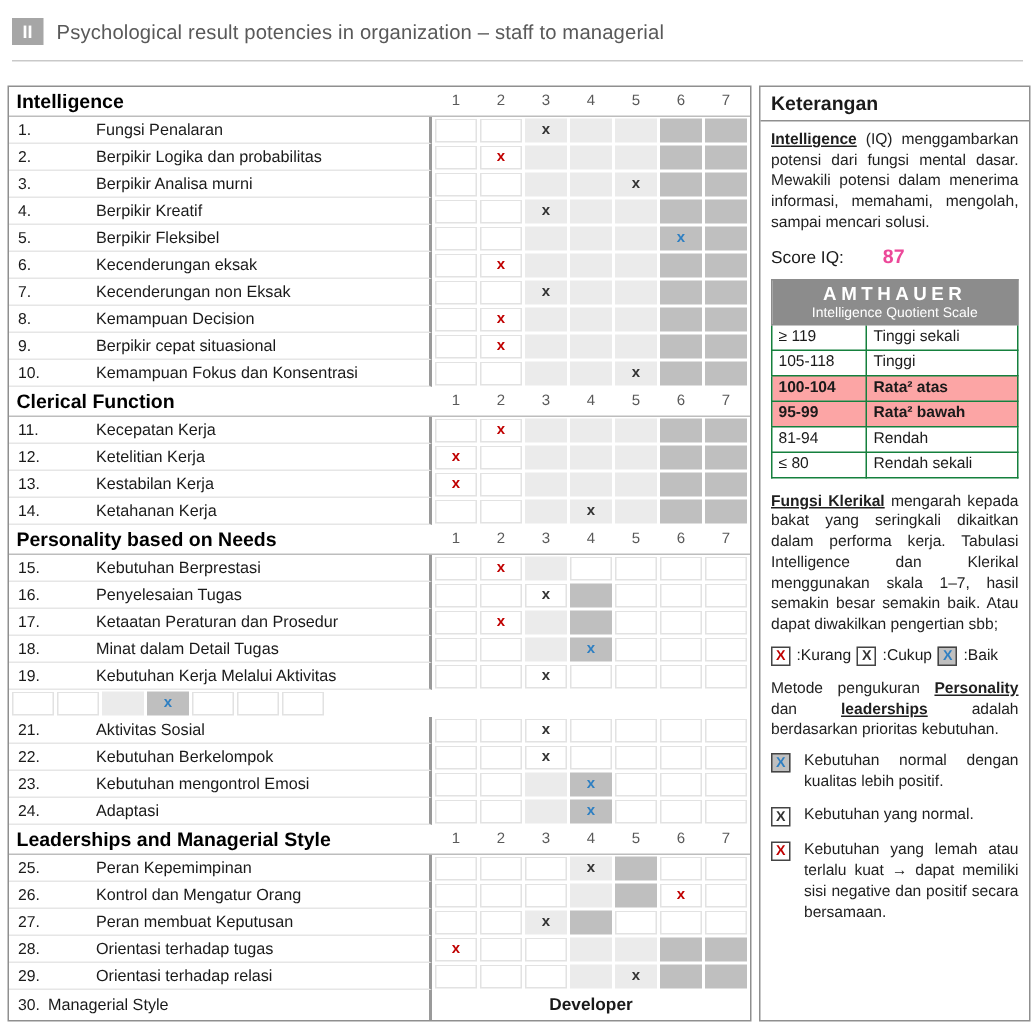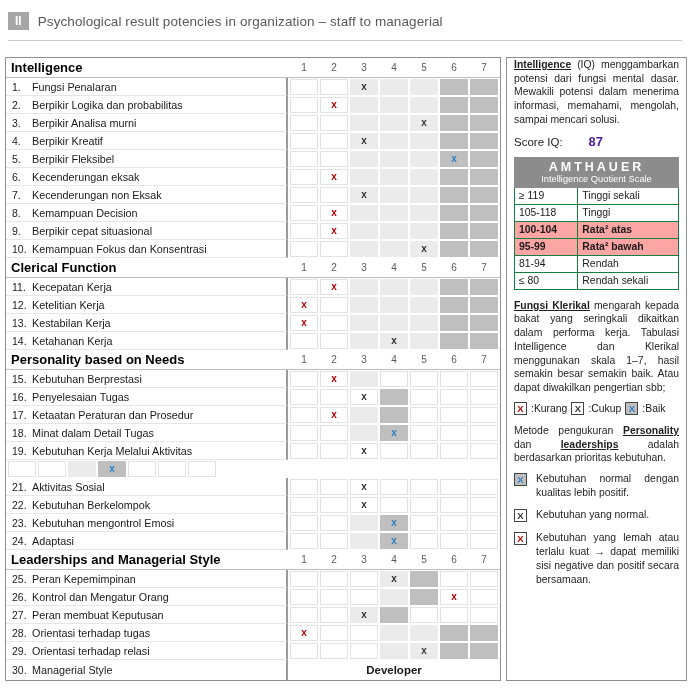--- a/index.html
+++ b/index.html
@@ -14,41 +14,41 @@
 
   
   .left-table { position:absolute; left:5px; top:57px; width:496px; height:624px; border:1.5px solid #8f8f8f; background:#fff; }
   .sec-head { display:flex; height:20px; align-items:center; border-bottom:1px solid #bdbdbd; }
   .sec-title { flex:1; font-size:13px; font-weight:bold; padding-left:5px; color:#000; white-space:nowrap; }
   .col-nums { width:212px; display:grid; grid-template-columns:repeat(7,28px); gap:2px; padding:0 2px; }
   .col-nums span { text-align:center; font-size:10px; color:#595959; }
   .row { display:flex; height:18px; }
   .row-label { flex:1; display:flex; align-items:center; border-bottom:1px solid #e6e6e6; border-right:2px solid #9a9a9a; overflow:hidden; }
   .row-label .no { width:26px; padding-left:6px; font-size:10.5px; flex:none; }
-  .row-label .lbl { font-size:10.8px; white-space:nowrap; }
+  .row-label .lbl { font-size:10.8px; white-space:nowrap;margin-left:32px; }
   .row-grid { width:212px; display:grid; grid-template-columns:repeat(7,28px); gap:2px; padding:1px 2px; }
   .cell { height:16px; display:flex; align-items:center; justify-content:center; }
   .c-w { background:#fff; box-shadow:inset 0 0 0 1px #e2e2e2; }
   .c-l { background:#ebebeb; }
   .c-m { background:#bfbfbf; }
   .mark { font-size:10px; font-weight:bold; line-height:1; }
   .m-red { color:#c00000; } .m-black { color:#333333; } .m-blue { color:#2e7fc2; }
   .dev-row { display:flex; height:20px; }
   .dev-label { flex:1; display:flex; align-items:center; border-right:2px solid #9a9a9a; }
   .dev-label .no { width:26px; padding-left:6px; font-size:10.5px; }
   .dev-label .lbl { font-size:10.8px; font-weight:normal; }
   .dev-value { width:212px; display:flex; align-items:center; justify-content:center; font-size:11.5px; font-weight:bold; }
 
   
   .keterangan { position:absolute; left:506px; top:57px; width:181px; height:624px; border:1.5px solid #8f8f8f; padding:0 7px 4px 7px; background:#fff; }
   .ket-title { font-size:13px; font-weight:bold; padding:3px 0 4px 0; border-bottom:1.5px solid #8f8f8f; margin:0 -7px 6px -7px; padding-left:7px; }
   .ket-para { font-size:10.4px; line-height:1.32; text-align:justify; color:#1f1f1f; margin-bottom:7px; }
   .bu { font-weight:bold; text-decoration:underline; }
   .score-line { font-size:11.5px; margin:4px 0 8px 0; display:flex; align-items:baseline; }
-  .score-val { color:#4c1d95; font-weight:bold; font-size:13px; margin-left:26px; }
+  .score-val { color:#ec4899; font-weight:bold; font-size:13px; margin-left:26px; }
   .amt { width:100%; border-collapse:collapse; margin-bottom:9px; }
   .amt th { background:#8c8c8c; color:#fff; border:1px solid #8c8c8c; padding:2px 0 3px 0; }
   .amt-title { font-size:12.5px; font-weight:bold; letter-spacing:3px; display:block; }
   .amt-sub { font-size:9.3px; font-weight:normal; display:block; }
   .amt td { border:1px solid #15803d; font-size:10.4px; padding:2.5px 4px; }
   .amt tr.bold td { background:#fca5a5; font-weight:bold; }
   .inline-legend { display:flex; align-items:center; gap:4px; font-size:10.4px; margin:3px 0 9px 0; }
   .lg-box { width:13px; height:13px; flex:none; display:flex; align-items:center; justify-content:center; border:1px solid #444; font-size:9.5px; font-weight:bold; background:#fff; }
   .lg-box.bg-gray { background:#bfbfbf; }
   .legend-item { display:flex; gap:9px; margin-bottom:9px; }
@@ -607,20 +607,21 @@
       <div class="dev-row">
         <div class="dev-label">
           <span class="no">30.</span>
           <span class="lbl">Managerial Style</span>
         </div>
         <div class="dev-value">Developer</div>
       </div>
     </div>
 
   <div class="keterangan">
+    <div class="ket-title">Keterangan</div>
 
     <p class="ket-para"><span class="bu">Intelligence</span><span> (IQ) menggambarkan potensi dari fungsi mental dasar. Mewakili potensi dalam menerima informasi, memahami, mengolah, sampai mencari solusi.</span></p>
 
     <div class="score-line">
       <span>Score IQ:</span>
       <span class="score-val">87</span>
     </div>
 
     <table class="amt">
       <tbody>

